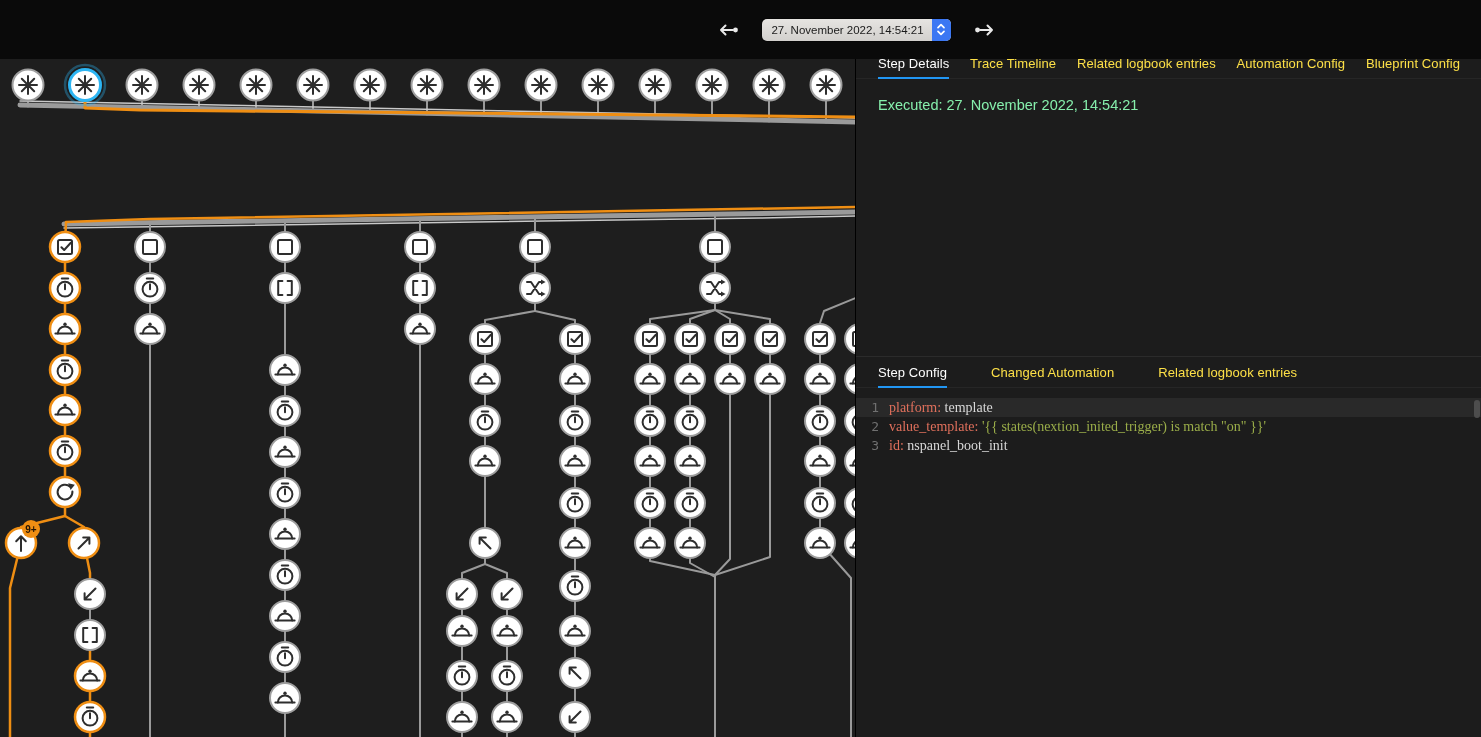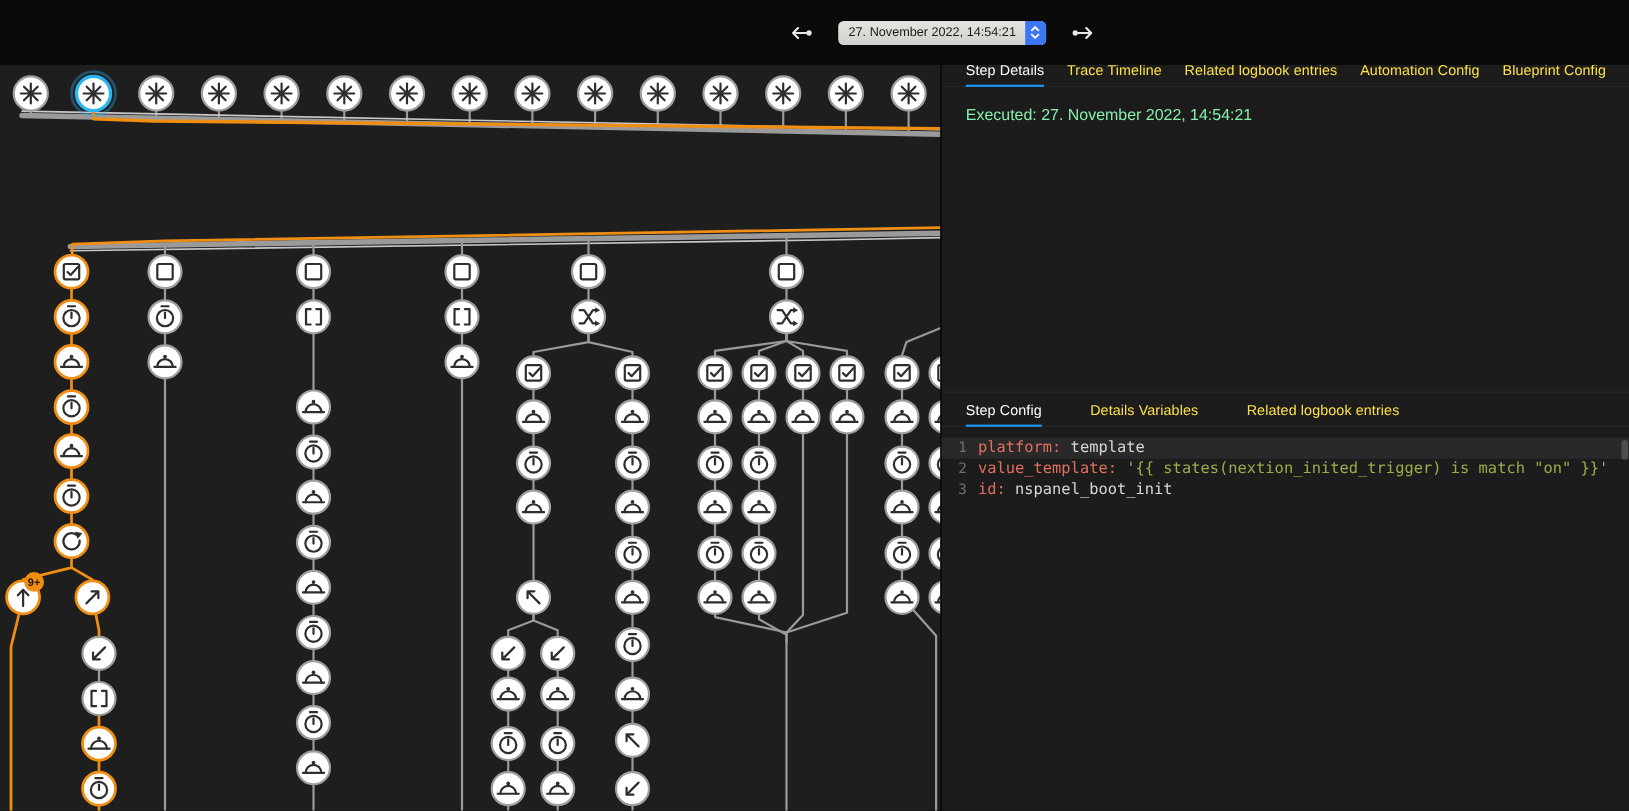--- a/index.html
+++ b/index.html
@@ -36,21 +36,21 @@
   .pane-body{padding:18px 22px 0 22px;}
   .executed{font-size:14.5px;color:#86efac;margin:0;}
 
   
   .code{position:relative;flex:1;font-family:"DejaVu Sans Mono",monospace;font-size:14px;
     line-height:19px;padding-top:10px;color:var(--plain);}
   .code::after{content:"";position:absolute;right:2px;top:12px;width:6px;height:18px;background:#4d4d4d;border-radius:3px;}
   .code-line{display:flex;height:19px;align-items:center;}
   .code-line.active{background:#292929;}
   .gutter{width:18px;text-align:right;color:var(--lnum);flex:none;margin-left:5px;font-size:13px;}
-  .line-content{margin-left:10px;white-space:pre;}
+  .line-content{margin-left:10px;white-space:pre;font-family:Liberation Serif, serif;}
   .tk-key{color:var(--key);}
   .tk-string{color:var(--str);}
   .tk-plain{color:var(--plain);}
 </style>
 </head>
 <body>
 
 <div class="screen">
 
   <div class="graph-area">
@@ -682,21 +682,21 @@
           <div class="tab">Automation Config</div>
           <div class="tab">Blueprint Config</div>
         </nav>
       <div class="pane-body">
         <p class="executed">Executed: 27. November 2022, 14:54:21</p>
       </div>
     </section>
     <section class="config-pane">
       <nav class="tabbar left-gap" id="config-tabs">
           <div class="tab active">Step Config</div>
-          <div class="tab">Details Variables</div>
+          <div class="tab">Changed Automation</div>
           <div class="tab">Related logbook entries</div>
         </nav>
       <div class="code" id="code-area">
           <div class="code-line active">
             <span class="gutter">1</span>
             <span class="line-content"><span class="tk-key">platform:</span><span class="tk-plain"> template</span></span>
           </div>
           <div class="code-line">
             <span class="gutter">2</span>
             <span class="line-content"><span class="tk-key">value_template:</span><span class="tk-plain"> </span><span class="tk-string">'{{ states(nextion_inited_trigger) is match "on" }}'</span></span>

